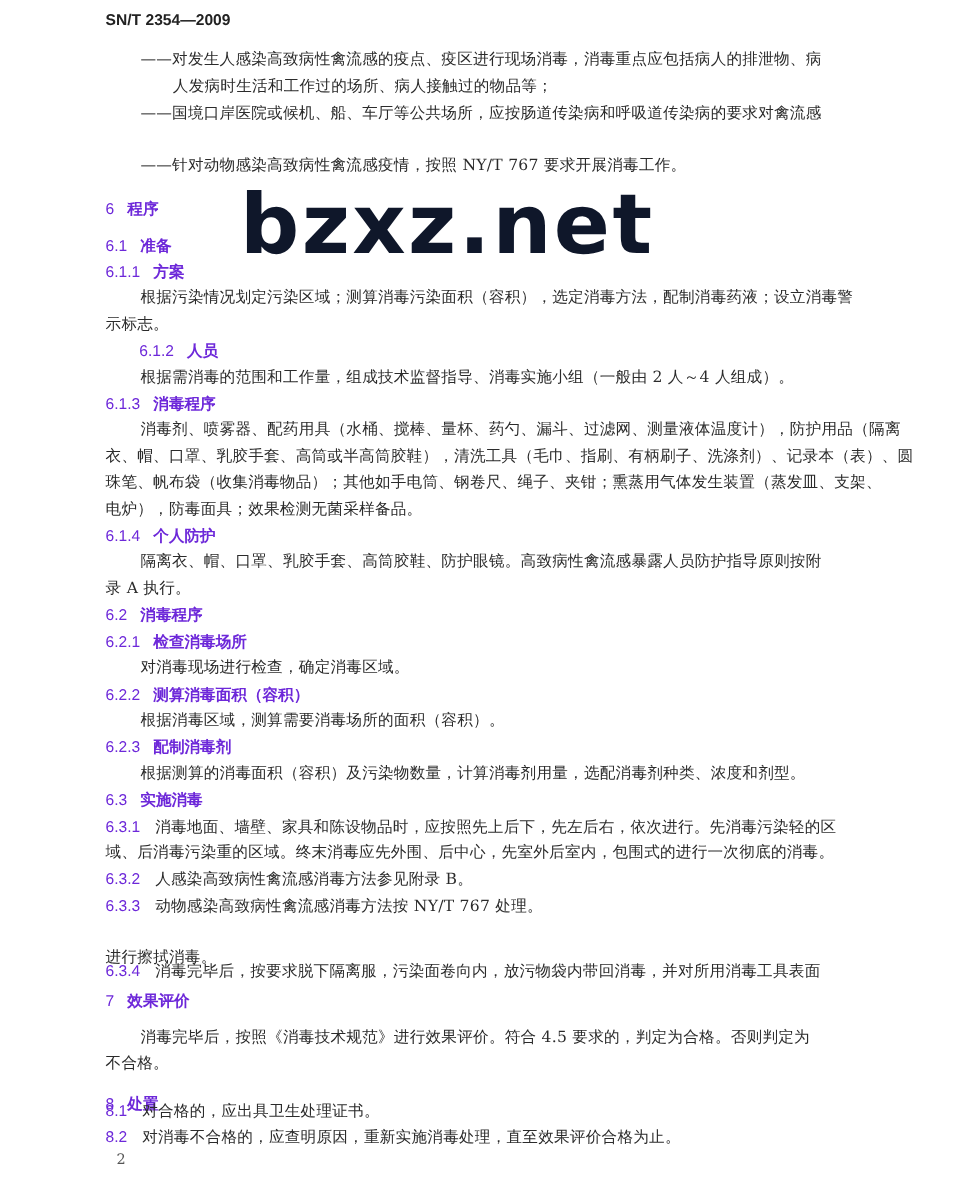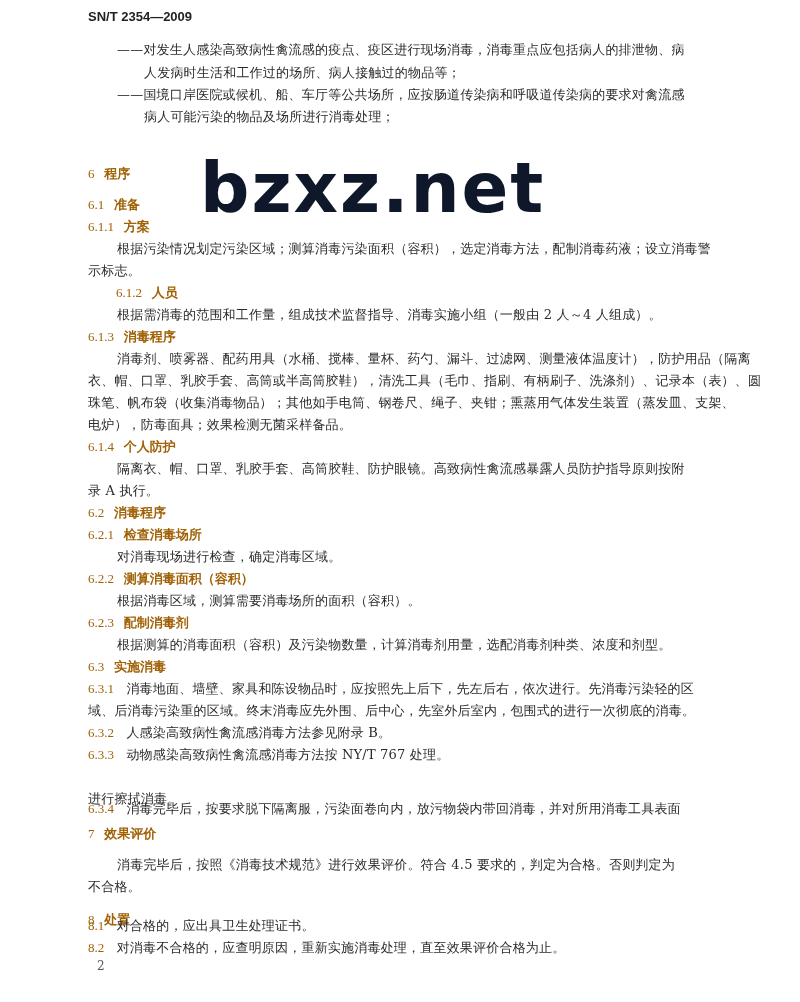--- a/index.html
+++ b/index.html
@@ -18,22 +18,22 @@
     position: absolute; left: 200px; top: 154px;
     font-family: "DejaVu Sans", "Liberation Sans", sans-serif;
     font-weight: bold; font-size: 69px; letter-spacing: 2px;
     color: #0f172a; line-height: 1; z-index: 0; user-select: none;
   }
   .line {
     position: absolute; font-size: 13px; line-height: 17px;
     white-space: nowrap; z-index: 1; color: #2b2b2b;
   }
   .h {
-    font-family: Liberation Serif, serif;
-    color: #a16207;
+    font-family: Liberation Sans, sans-serif;
+    color: #6d28d9;
   }
   .h .num { display: inline-block; }
   .h .title { font-weight: bold; }
   .body-text { letter-spacing: 0.2px; }
   .page-num {
     position: absolute; left: 97px; top: 959px; font-size: 12px; color: #555;
     font-family: "DejaVu Serif", serif;
   }
 </style>
 </head>
@@ -41,21 +41,21 @@
 
 <div class="page">
 
   <div class="std-code">SN/T 2354—2009</div>
 
   <div class="watermark">bzxz.net</div>
 
   <div class="line body-text" style="left:117px; top:41px;">——对发生人感染高致病性禽流感的疫点、疫区进行现场消毒，消毒重点应包括病人的排泄物、病</div>
   <div class="line body-text" style="left:144px; top:64px;">人发病时生活和工作过的场所、病人接触过的物品等；</div>
   <div class="line body-text" style="left:117px; top:86px;">——国境口岸医院或候机、船、车厅等公共场所，应按肠道传染病和呼吸道传染病的要求对禽流感</div>
-  <div class="line body-text" style="left:144px; top:108px;">病人可能污染的物品及场所进行消毒处理；</div>
+  <div class="line body-text" style="left:117px; top:130px;">——针对动物感染高致病性禽流感疫情，按照 NY/T 767 要求开展消毒工作。</div>
 
   <div class="line h" style="left:88px; top:165px;">
     <span class="num">6</span>&nbsp;&nbsp;&nbsp;<span class="title">程序</span>
   </div>
 
   <div class="line h" style="left:88px; top:196px;">
     <span class="num">6.1</span>&nbsp;&nbsp;&nbsp;<span class="title">准备</span>
   </div>
 
   <div class="line h" style="left:88px; top:218px;">

